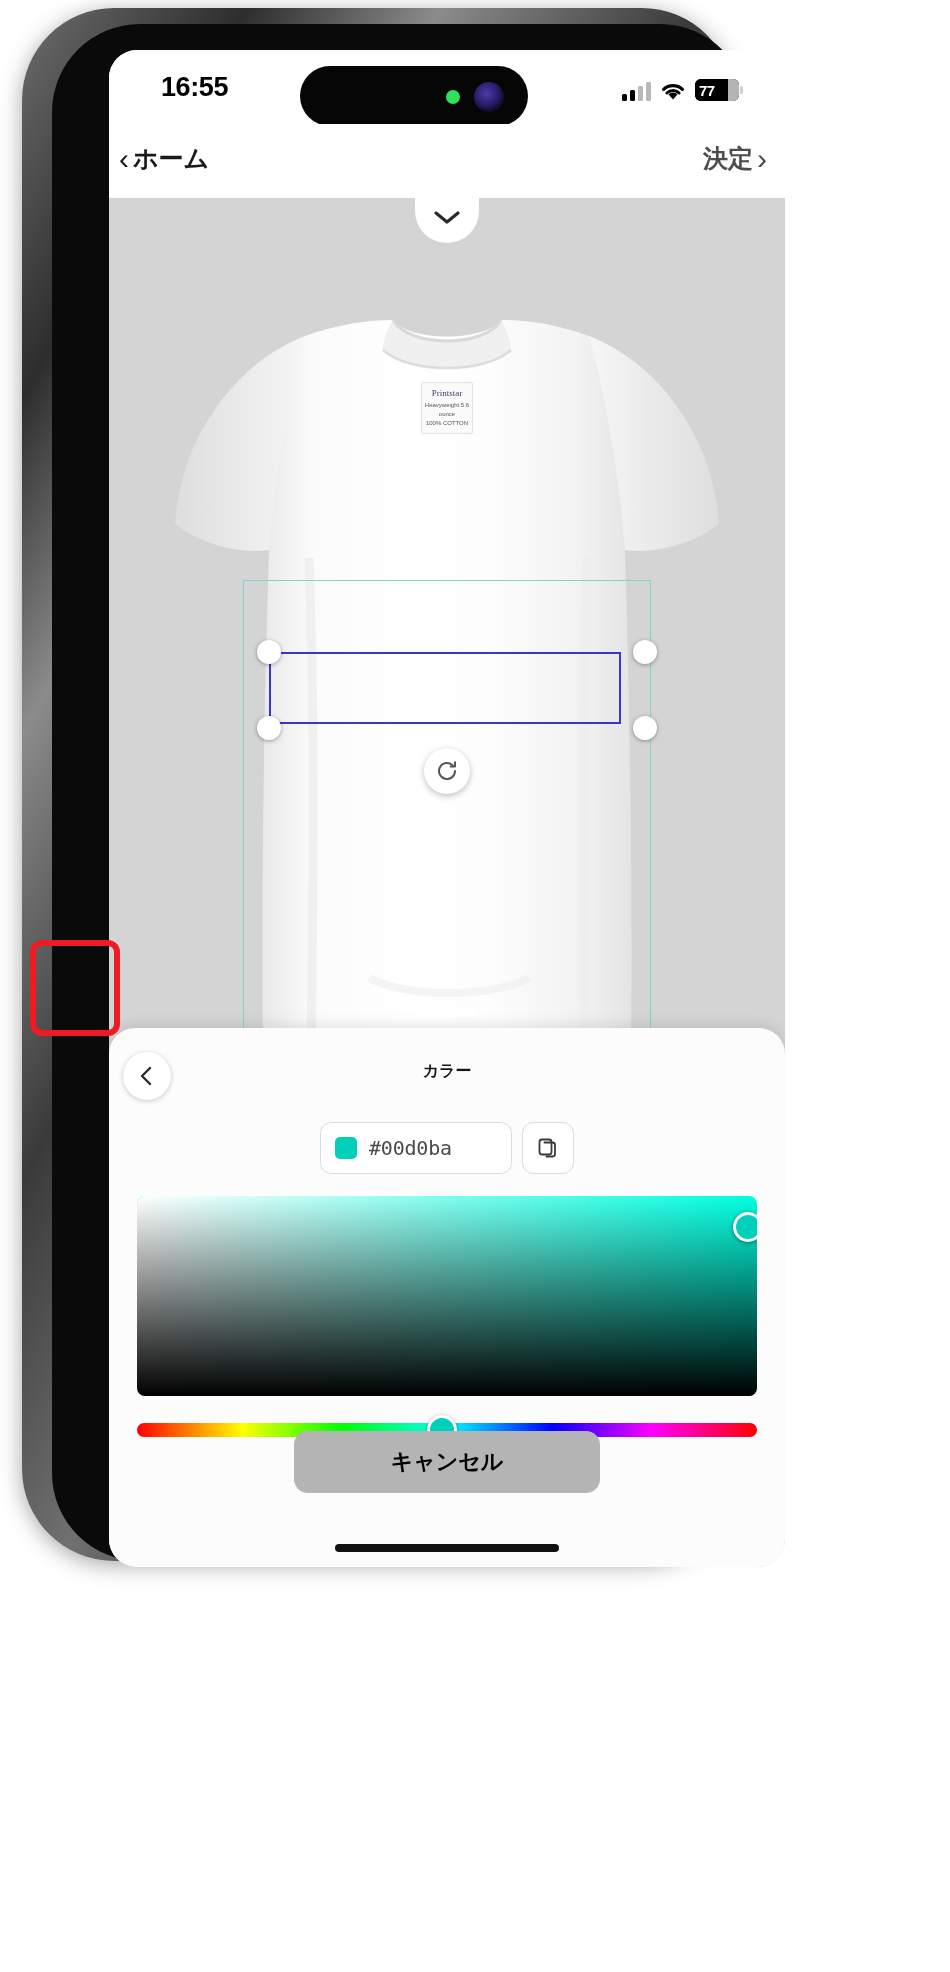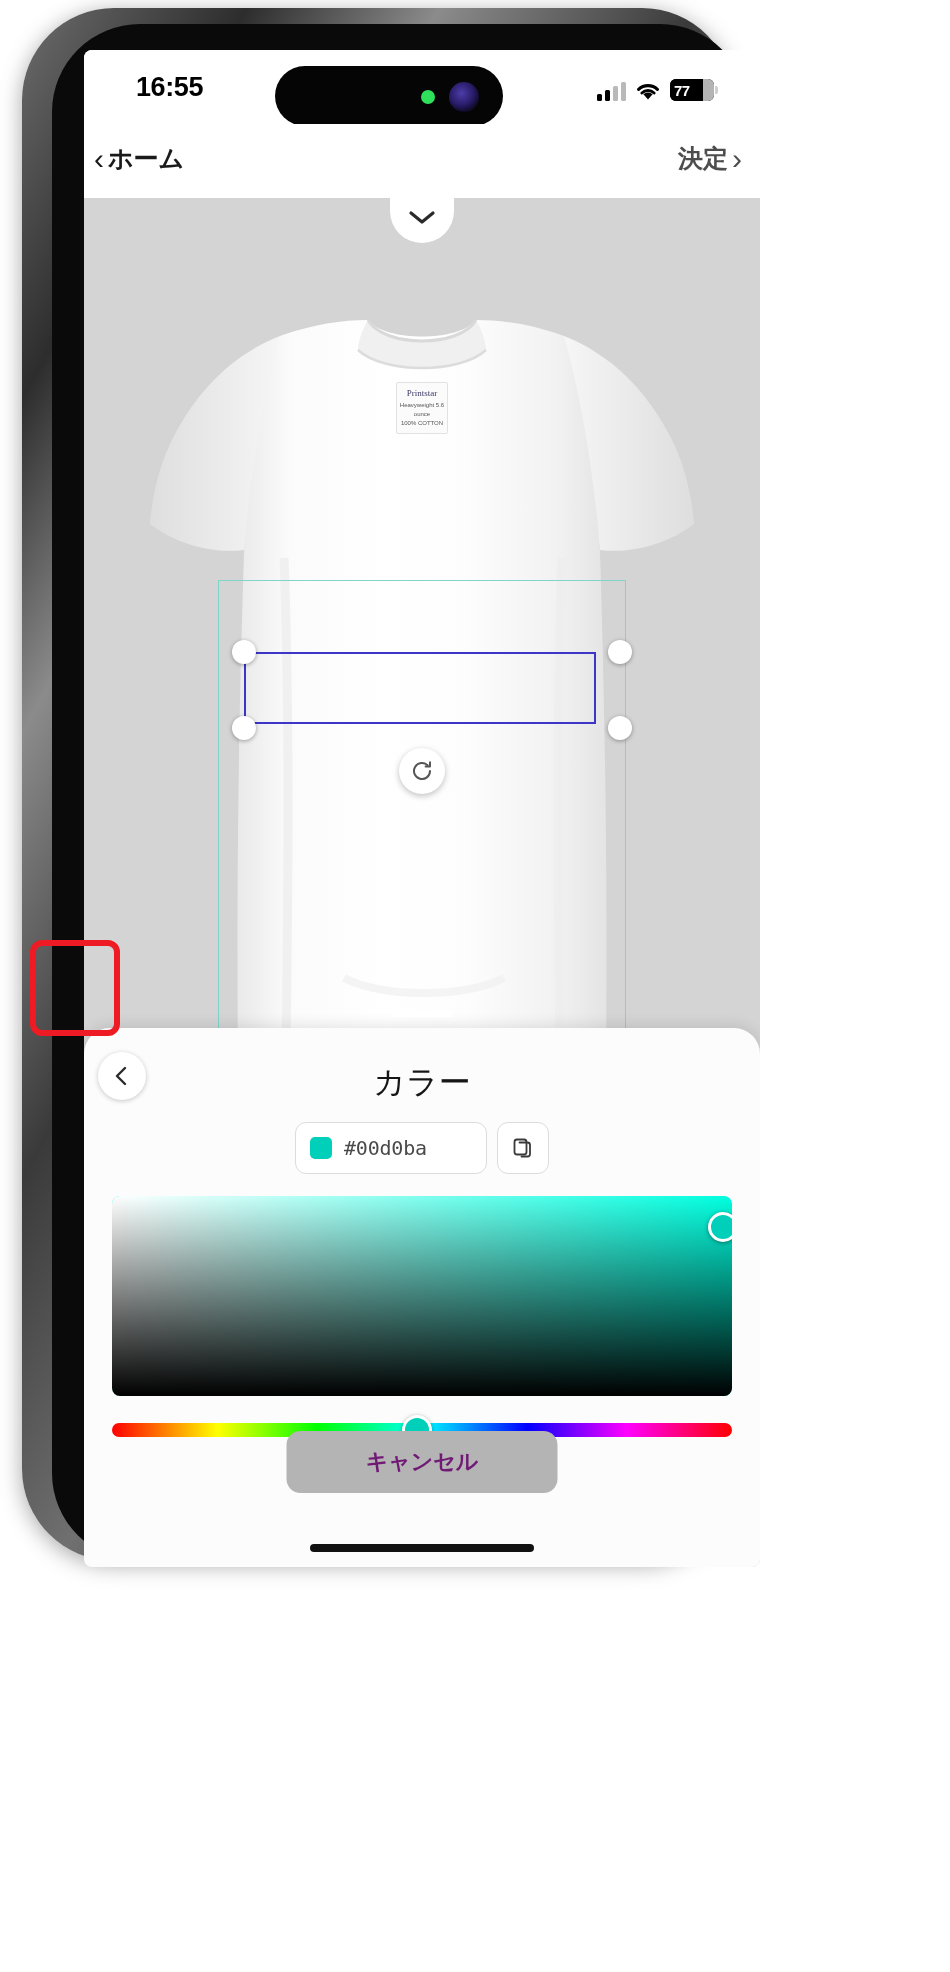--- a/index.html
+++ b/index.html
@@ -19,23 +19,23 @@
     background: linear-gradient(120deg,#6d6d6d 0%,#2d2d2d 14%,#8b8b8b 26%,#3a3a3a 42%,#707070 58%,#2a2a2a 76%,#9a9a9a 90%,#4a4a4a 100%);
     box-shadow: 0 4px 22px rgba(0,0,0,0.35);
   }
   .phone-mid {
     position: absolute; left: 30px; top: 16px;
     width: 696px; height: 1537px;
     border-radius: 88px;
     background: #0a0a0a;
   }
   .phone-screen {
-    position: absolute; left: 32px; top: 26px;
+    position: absolute; left: 57px; top: 26px;
     width: 676px; height: 1517px;
-    border-radius: 8px;
+    border-radius: 28px;
     background: #ffffff;
     overflow: hidden;
   }
 
   
   .statusbar {
     position: absolute; left: 0; top: 0; width: 676px; height: 74px;
     background: #fff;
   }
   .status-time {
@@ -186,21 +186,21 @@
     width: 62px; height: 7px; border-radius: 4px; background: #fff; cursor: pointer;
   }
   .sheet-back {
     position: absolute; left: 14px; top: 24px;
     width: 48px; height: 48px; border-radius: 50%;
     background: #fff; box-shadow: 0 1px 5px rgba(0,0,0,.22);
     display: flex; align-items: center; justify-content: center; cursor: pointer;
   }
   .sheet-title {
     position: absolute; left: 0; right: 0; top: 33px;
-    text-align: center; font-size: 32px; font-weight: normal; color: #161616;
+    text-align: center; font-size: 16px; font-weight: bold; color: #161616;
   }
   .hex-row {
     position: absolute; left: 0; right: 0; top: 94px;
     display: flex; align-items: center; justify-content: center; gap: 10px;
   }
   .hex-field {
     width: 192px; height: 52px; border: 1px solid #dcdcdc; border-radius: 11px;
     background: #fff; display: flex; align-items: center; gap: 12px;
     padding: 0 14px; cursor: text;
   }
@@ -234,22 +234,22 @@
       #ff0000 0%, #ffff00 17%, #00ff00 33%, #00ffff 50%,
       #0000ff 67%, #ff00ff 83%, #ff0000 100%);
   }
   .hue-knob {
     position: absolute; top: -8px; width: 30px; height: 30px; border-radius: 50%;
     border: 3px solid #fff; box-shadow: 0 1px 4px rgba(0,0,0,.35);
     cursor: grab;
   }
   .cancel-btn {
     position: absolute; left: 50%; transform: translateX(-50%); bottom: 74px;
-    width: 271px; height: 62px; border-radius: 14px;
-    background: #b4b4b4; color: #701a75;
+    width: 306px; height: 62px; border-radius: 14px;
+    background: #b4b4b4; color: #000000;
     font-size: 22px; font-weight: bold;
     display: flex; align-items: center; justify-content: center;
     cursor: pointer; border: none;
   }
   .home-indicator {
     position: absolute; left: 50%; transform: translateX(-50%); bottom: 15px;
     width: 224px; height: 8px; border-radius: 5px; background: #111;
     cursor: pointer;
   }
 

